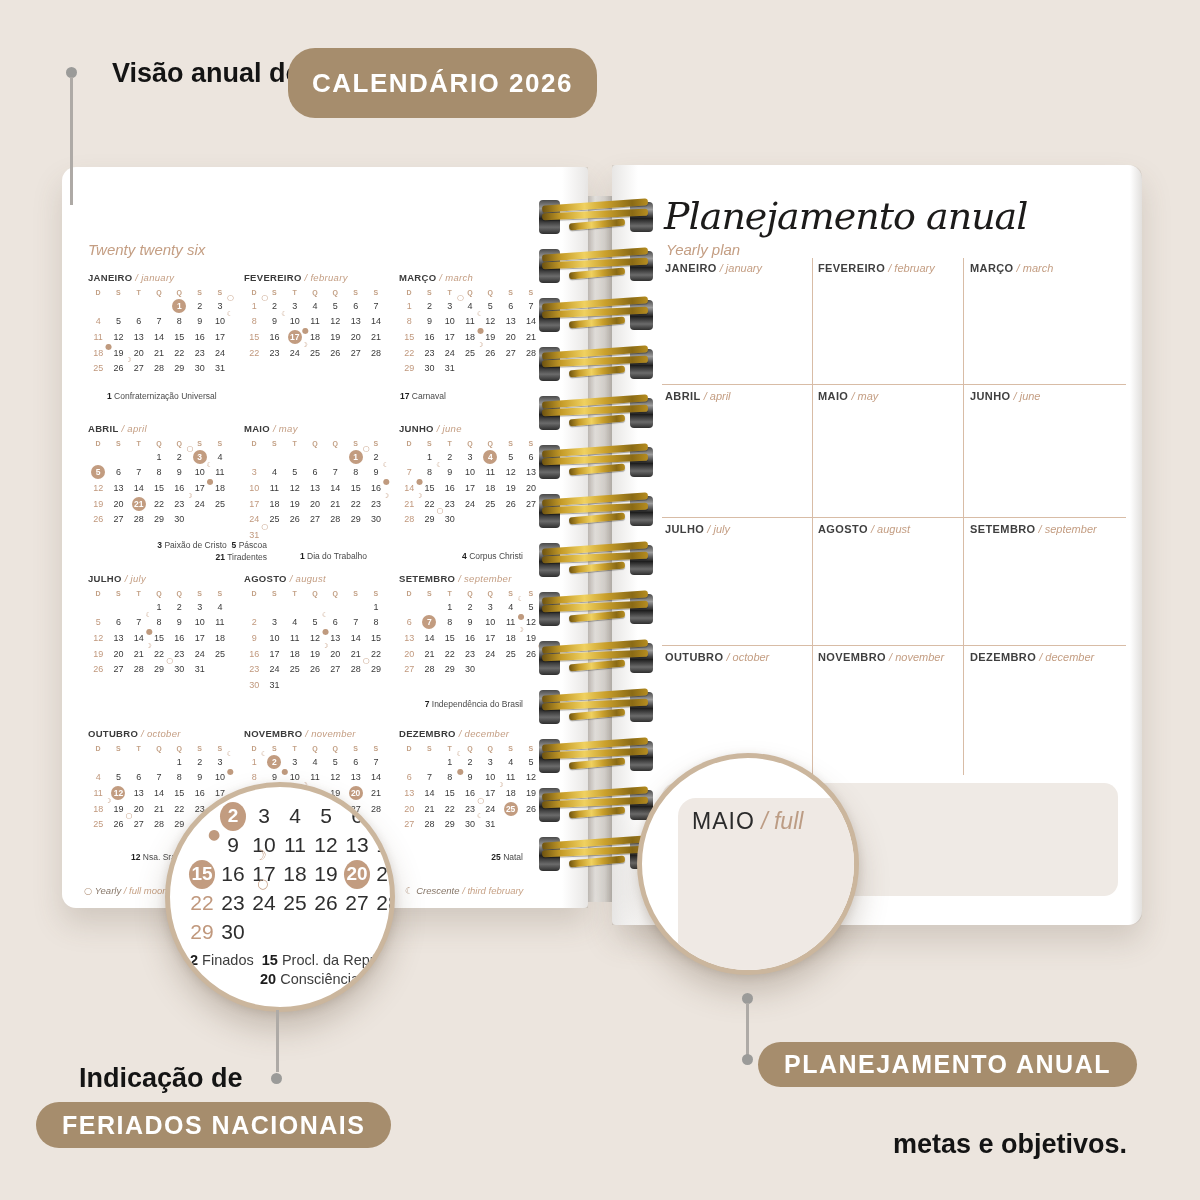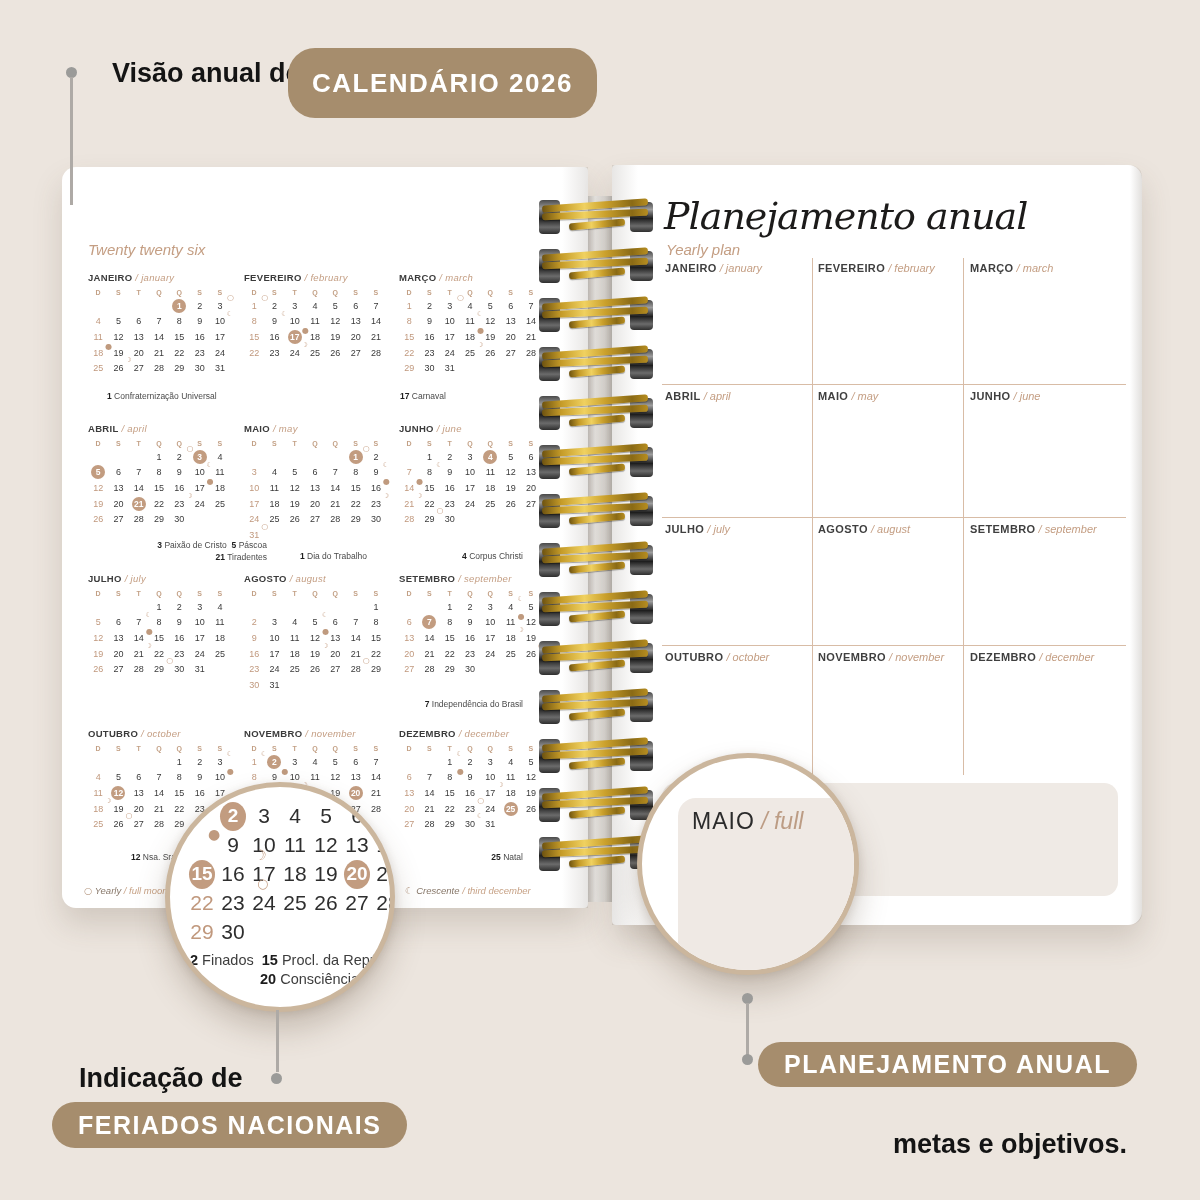--- a/index.html
+++ b/index.html
@@ -85,21 +85,21 @@
   .lcap b{color:#1c1c1c;font-weight:700;}
   #metasZoom{position:absolute;left:36px;top:40px;width:300px;height:300px;background:#efe9e4;
       border-top-left-radius:18px;}
   #metasZoom .mz{position:absolute;left:14px;top:10px;font-size:23px;white-space:nowrap;}
   #metasZoom .mz-pt{color:#2b2b2b;letter-spacing:1px;}
   #metasZoom .mz-en{color:#bc9c84;font-style:italic;}
   
   .pill{position:absolute;z-index:6;background:#a68d6d;color:#fff;font-weight:700;display:flex;
       align-items:center;justify-content:center;letter-spacing:1.5px;white-space:nowrap;}
   #pillTop{left:288px;top:48px;height:70px;padding:0 24px;border-radius:27px;font-size:26px;}
-  #pillBL{left:52px;top:1102px;height:46px;padding:0 26px;border-radius:23px;font-size:25px;}
+  #pillBL{left:36px;top:1102px;height:46px;padding:0 26px;border-radius:23px;font-size:25px;}
   #pillBR{right:63px;top:1042px;height:45px;padding:0 26px;border-radius:23px;font-size:25px;}
   .ann{position:absolute;z-index:6;font-weight:700;color:#141414;font-size:27px;white-space:nowrap;}
   #annTop{left:112px;top:58px;}
   #annBL{left:79px;top:1063px;}
   .ann-r{right:73px;text-align:right;}
   #annBR1{top:1096px;}
   #annBR2{top:1129px;}
   .dot{position:absolute;z-index:6;width:11px;height:11px;border-radius:50%;background:#9b9b99;}
   .vline{position:absolute;z-index:6;width:3px;background:#aeaaa6;}
 </style>
@@ -117,21 +117,21 @@
   <div id="subR" class="psub">Yearly plan</div>
 
   <div class="legend" style="left:84px;top:885px">
     <span class="sym">○</span>
     <span>Yearly</span>
     <i>/ full moon</i>
   </div>
   <div class="legend" style="left:405px;top:885px">
     <span class="sym">☾</span>
     <span>Crescente</span>
-    <i>/ third december</i>
+    <i>/ third february</i>
   </div>
 
   <div id="metasBox"></div>
 
   <div id="lensL" class="lens">
       <div class="ld" style="left: 50px; top: 16px;">
         <em class="hc2">2</em>
       </div>
       <div class="ld" style="left: 81px; top: 16px;">
         <em>3</em>

